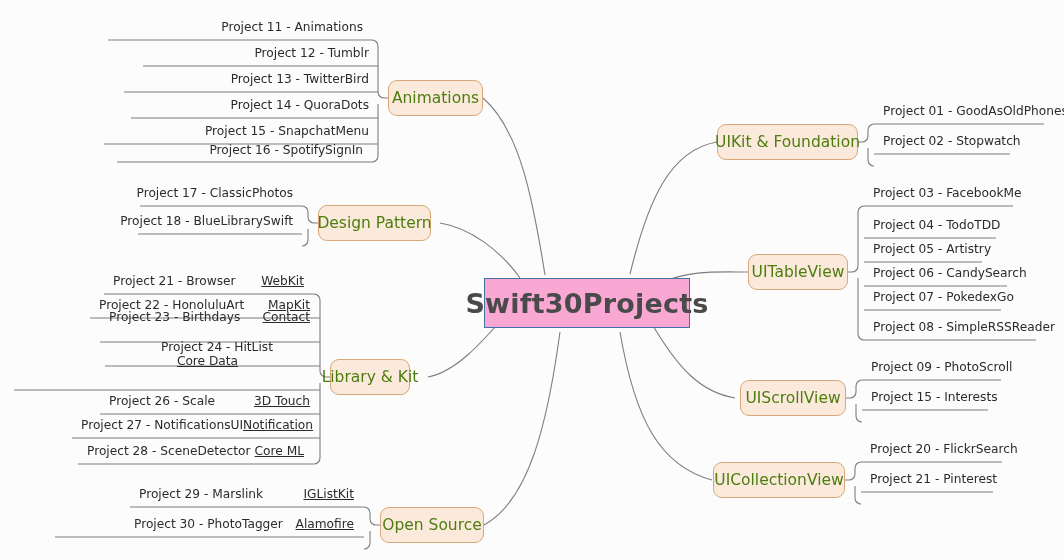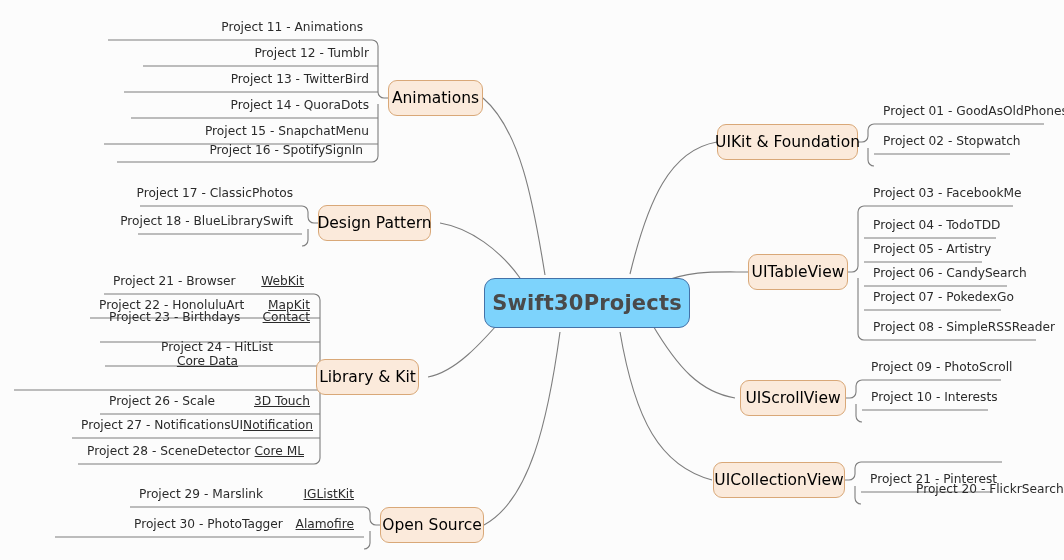--- a/index.html
+++ b/index.html
@@ -14,33 +14,33 @@
   #edges{position:absolute;left:0;top:0;width:1064px;height:560px;pointer-events:none;}
 
   
   .node{
     position:absolute;
     box-sizing:border-box;
     display:flex;align-items:center;justify-content:center;
     white-space:nowrap;
   }
   .root{
-    background:#7dd3fc;
+    background:#f9a8d4;
     border:1.4px solid #4472a8;
-    border-radius:11px;
+    border-radius:0;
     color:#4a4a4a;
-    font-size:21px;
+    font-size:27px;
     font-weight:bold;
     letter-spacing:.2px;
   }
   .branch{
     background:#fbeadb;
     border:1px solid #d9a878;
     border-radius:9px;
-    color:#000000;
+    color:#4d7c0f;
     font-size:15.5px;
   }
 
   
   .leaf{
     position:absolute;
     box-sizing:border-box;
     height:26px;
     display:flex;
     align-items:center;
@@ -136,21 +136,21 @@
   </div>
 
   <div class="node branch" style="left:388px;top:80px;width:95px;height:36px;">
     <span>Animations</span>
   </div>
 
   <div class="node branch" style="left:318px;top:205px;width:113px;height:36px;">
     <span>Design Pattern</span>
   </div>
 
-  <div class="node branch" style="left:316px;top:359px;width:103px;height:36px;">
+  <div class="node branch" style="left:330px;top:359px;width:80px;height:36px;">
     <span>Library &amp; Kit</span>
   </div>
 
   <div class="node branch" style="left:380px;top:507px;width:104px;height:36px;">
     <span>Open Source</span>
   </div>
 
   <div class="node branch" style="left:717px;top:124px;width:141px;height:36px;">
     <span>UIKit &amp; Foundation</span>
   </div>
@@ -254,23 +254,23 @@
     <span class="txt">Project 07 - PokedexGo</span>
   </div>
   <div class="leaf right" style="left:864px;top:314px;width:172px;">
     <span class="txt">Project 08 - SimpleRSSReader</span>
   </div>
 
   <div class="leaf right" style="left:862px;top:354px;width:139px;">
     <span class="txt">Project 09 - PhotoScroll</span>
   </div>
   <div class="leaf right" style="left:862px;top:384px;width:126px;">
-    <span class="txt">Project 10 - Interests</span>
-  </div>
-
-  <div class="leaf right" style="left:907px;top:436px;width:141px;margin-top:40px;">
+    <span class="txt">Project 15 - Interests</span>
+  </div>
+
+  <div class="leaf right" style="left:861px;top:436px;width:141px;">
     <span class="txt">Project 20 - FlickrSearch</span>
   </div>
   <div class="leaf right" style="left:861px;top:466px;width:132px;">
     <span class="txt">Project  21 - Pinterest</span>
   </div>
 
 </div>
 
 </body></html>

